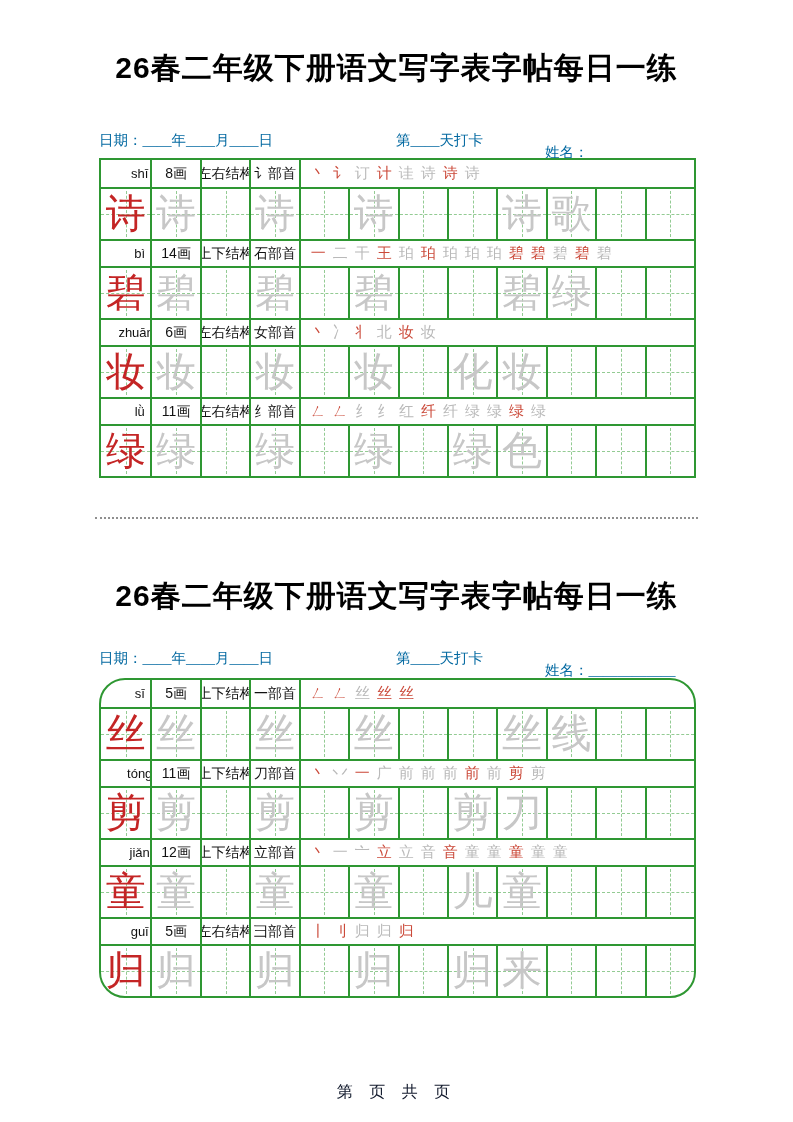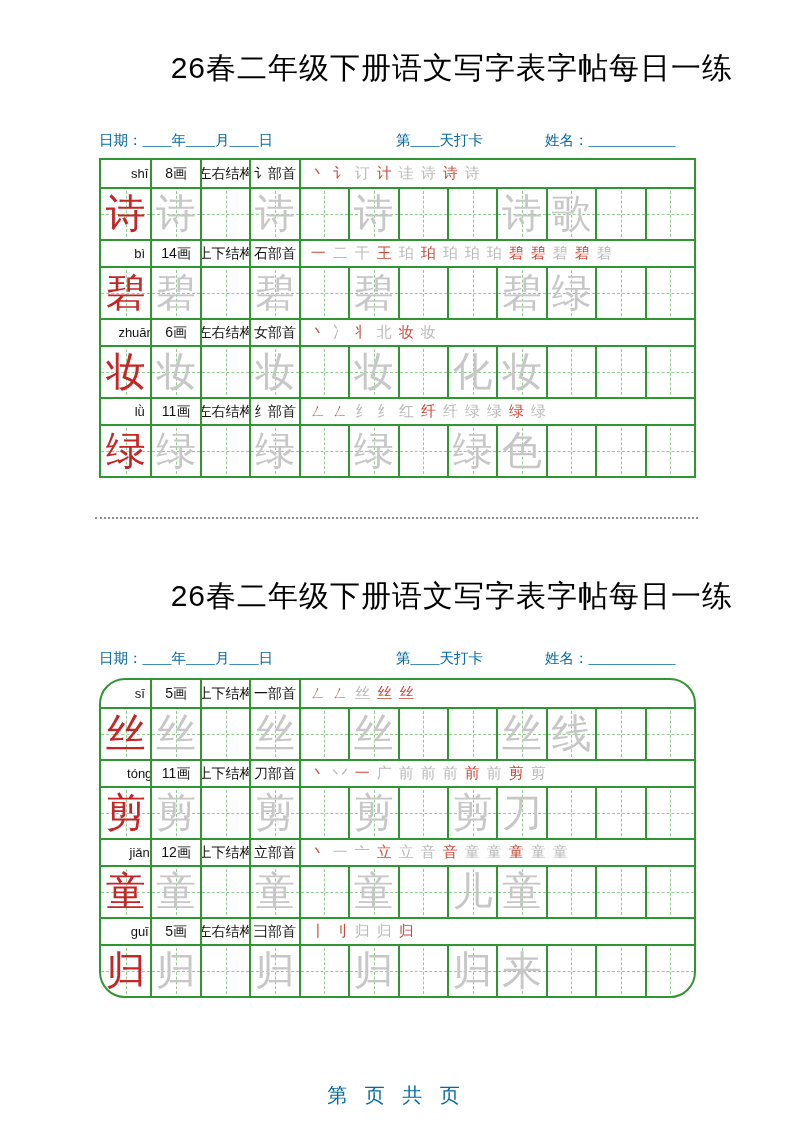--- a/index.html
+++ b/index.html
@@ -5,33 +5,33 @@
   :root{
     --green:#2e9732;
     --dash:#93cb93;
     --red:#c42525;
     --gray:#c7c7c7;
   }
   html,body{margin:0;padding:0;background:#ffffff;}
   body{font-family:"Liberation Sans","DejaVu Sans",sans-serif;}
   .sheet{position:relative;width:793px;height:1122px;background:#fff;overflow:hidden;}
 
-  .sec-title{position:absolute;left:60px;width:673px;text-align:right;
-    font-size:30px;font-weight:400;color:#000;letter-spacing:1px;
+  .sec-title{position:absolute;left:60px;width:673px;text-align:center;
+    font-size:30px;font-weight:700;color:#000;letter-spacing:1px;
     font-family:"Liberation Sans","DejaVu Sans",sans-serif;white-space:nowrap;}
   #title1{top:48px;}
   #title2{top:576px;}
 
   .date-line{position:absolute;left:99px;width:597px;height:20px;
     font-family:"Liberation Serif","DejaVu Serif",serif;font-size:14.5px;color:#0369a1;}
   #date1{top:131px;}
   #date2{top:649px;}
   .date-line .dl-left{position:absolute;left:0;top:0;}
   .date-line .dl-mid{position:absolute;left:297px;top:0;}
-  .date-line .dl-right{position:absolute;left:446px;top:0;}
+  .date-line .dl-right{position:absolute;left:446px;top:12px;}
 
   .grid-table{position:absolute;left:99px;width:593px;border:2px solid var(--green);background:#fff;}
   #table1{top:158px;}
   #table2{top:678px;border-radius:26px;}
 
   .info-row,.prac-row{display:grid;grid-template-columns:repeat(12,1fr);box-sizing:border-box;}
   .info-row{height:27px;}
   .prac-row{height:52px;}
   .info-row + .prac-row, .prac-row + .info-row{border-top:2px solid var(--green);}
 
@@ -50,21 +50,21 @@
   .pcell::after{content:"";position:absolute;top:50%;left:0;right:0;border-top:1px dashed var(--dash);}
   .ch{position:relative;z-index:2;font-family:"Liberation Serif","DejaVu Serif",serif;
     font-size:40px;line-height:48px;}
   .red-ch{color:var(--red);}
   .gray-ch{color:var(--gray);}
 
   .divider{position:absolute;left:95px;width:603px;border-top:2px dotted #8f8f8f;}
   #divider{top:517px;}
 
   .footer{position:absolute;left:0;top:1082px;width:793px;text-align:center;
-    font-size:20px;color:#0369a1;letter-spacing:6px;
+    font-size:16px;color:#0f172a;letter-spacing:6px;
     font-family:"Liberation Sans","DejaVu Sans",sans-serif;}
 </style>
 </head>
 <body>
 
 <div class="sheet">
 
   <div class="sec-title" id="title1">26春二年级下册语文写字表字帖每日一练</div>
 
   <div class="date-line" id="date1">

